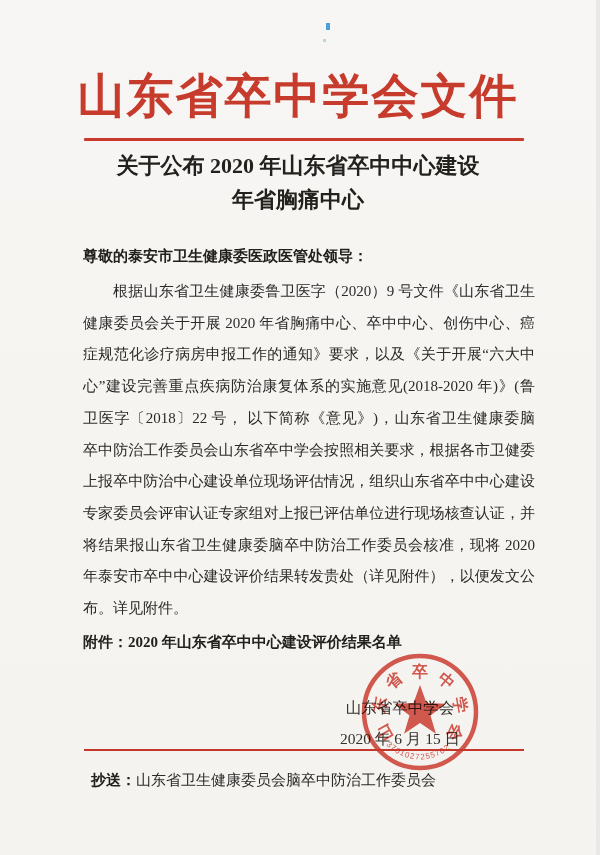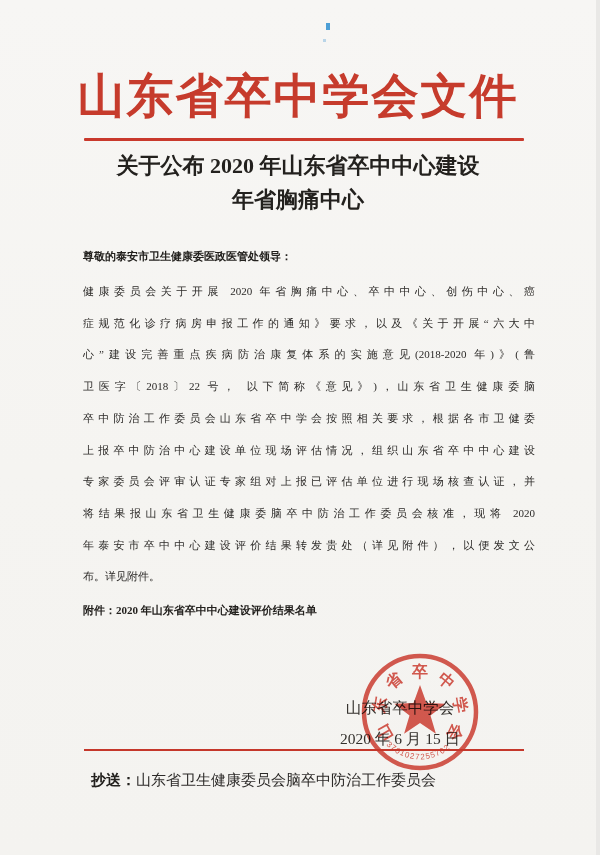--- a/index.html
+++ b/index.html
@@ -34,21 +34,21 @@
     border-radius: 1px;
   }
   .doc-title {
     position: absolute; top: 149px; left: 0; right: 0;
     text-align: center;
     font-size: 22px; line-height: 33.5px;
     font-weight: 700; color: #23211e;
   }
   .content {
     position: absolute; top: 242px; left: 83px; width: 452px;
-    font-size: 11px; color: #2c2a28;
+    font-size: 15px; color: #2c2a28;
   }
   .salutation {
     margin: 0; font-weight: 700; line-height: 28px; color: #23211e;
   }
   .para { margin-top: 6px; }
   .para .line {
     line-height: 31.7px;
     text-align: justify;
     text-align-last: justify;
     text-justify: inter-character;
@@ -92,20 +92,21 @@
   <div class="red-rule"></div>
 
   <div class="doc-title">
     <div>关于公布 2020 年山东省卒中中心建设</div>
     <div>年省胸痛中心</div>
   </div>
 
   <div class="content">
     <p class="salutation">尊敬的泰安市卫生健康委医政医管处领导：</p>
     <div class="para">
+      <div class="line indent">根据山东省卫生健康委鲁卫医字（2020）9 号文件《山东省卫生</div>
       <div class="line">健康委员会关于开展 2020 年省胸痛中心、卒中中心、创伤中心、癌</div>
       <div class="line">症规范化诊疗病房申报工作的通知》要求，以及《关于开展“六大中</div>
       <div class="line">心”建设完善重点疾病防治康复体系的实施意见(2018-2020 年)》(鲁</div>
       <div class="line">卫医字〔2018〕22 号， 以下简称《意见》)，山东省卫生健康委脑</div>
       <div class="line">卒中防治工作委员会山东省卒中学会按照相关要求，根据各市卫健委</div>
       <div class="line">上报卒中防治中心建设单位现场评估情况，组织山东省卒中中心建设</div>
       <div class="line">专家委员会评审认证专家组对上报已评估单位进行现场核查认证，并</div>
       <div class="line">将结果报山东省卫生健康委脑卒中防治工作委员会核准，现将 2020</div>
       <div class="line">年泰安市卒中中心建设评价结果转发贵处（详见附件），以便发文公</div>
       <div class="line line-last">布。详见附件。</div>

